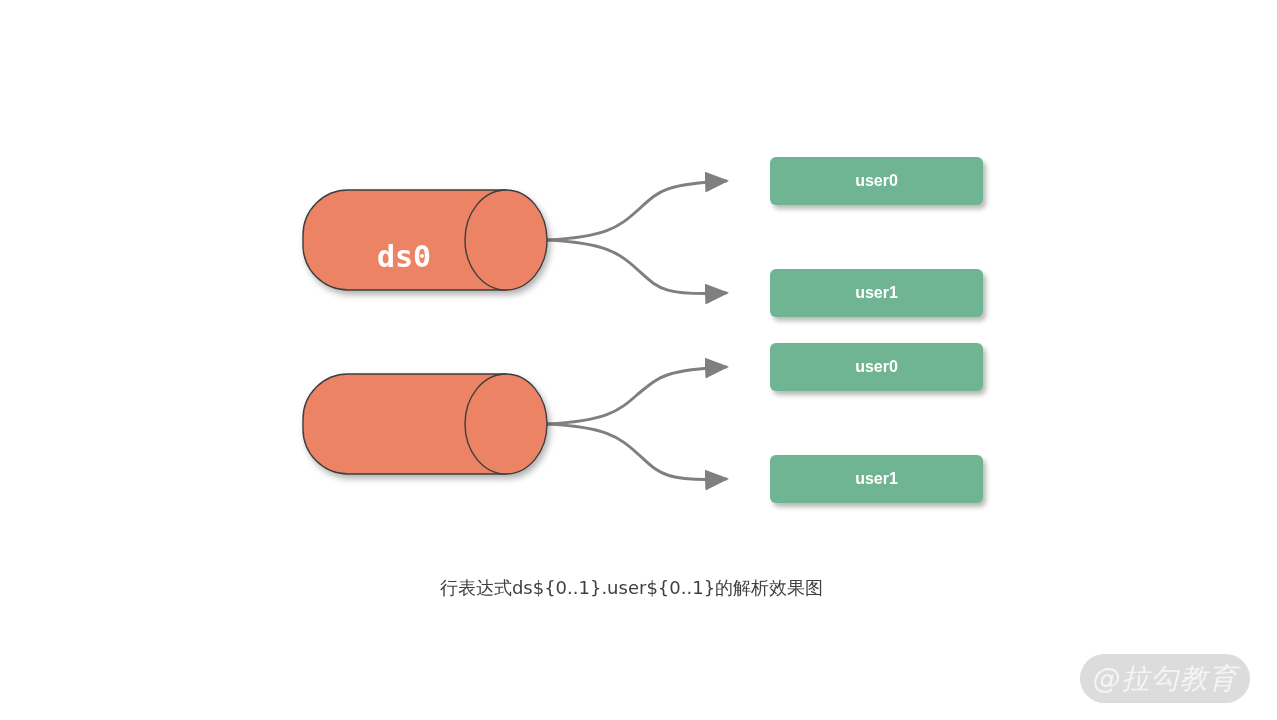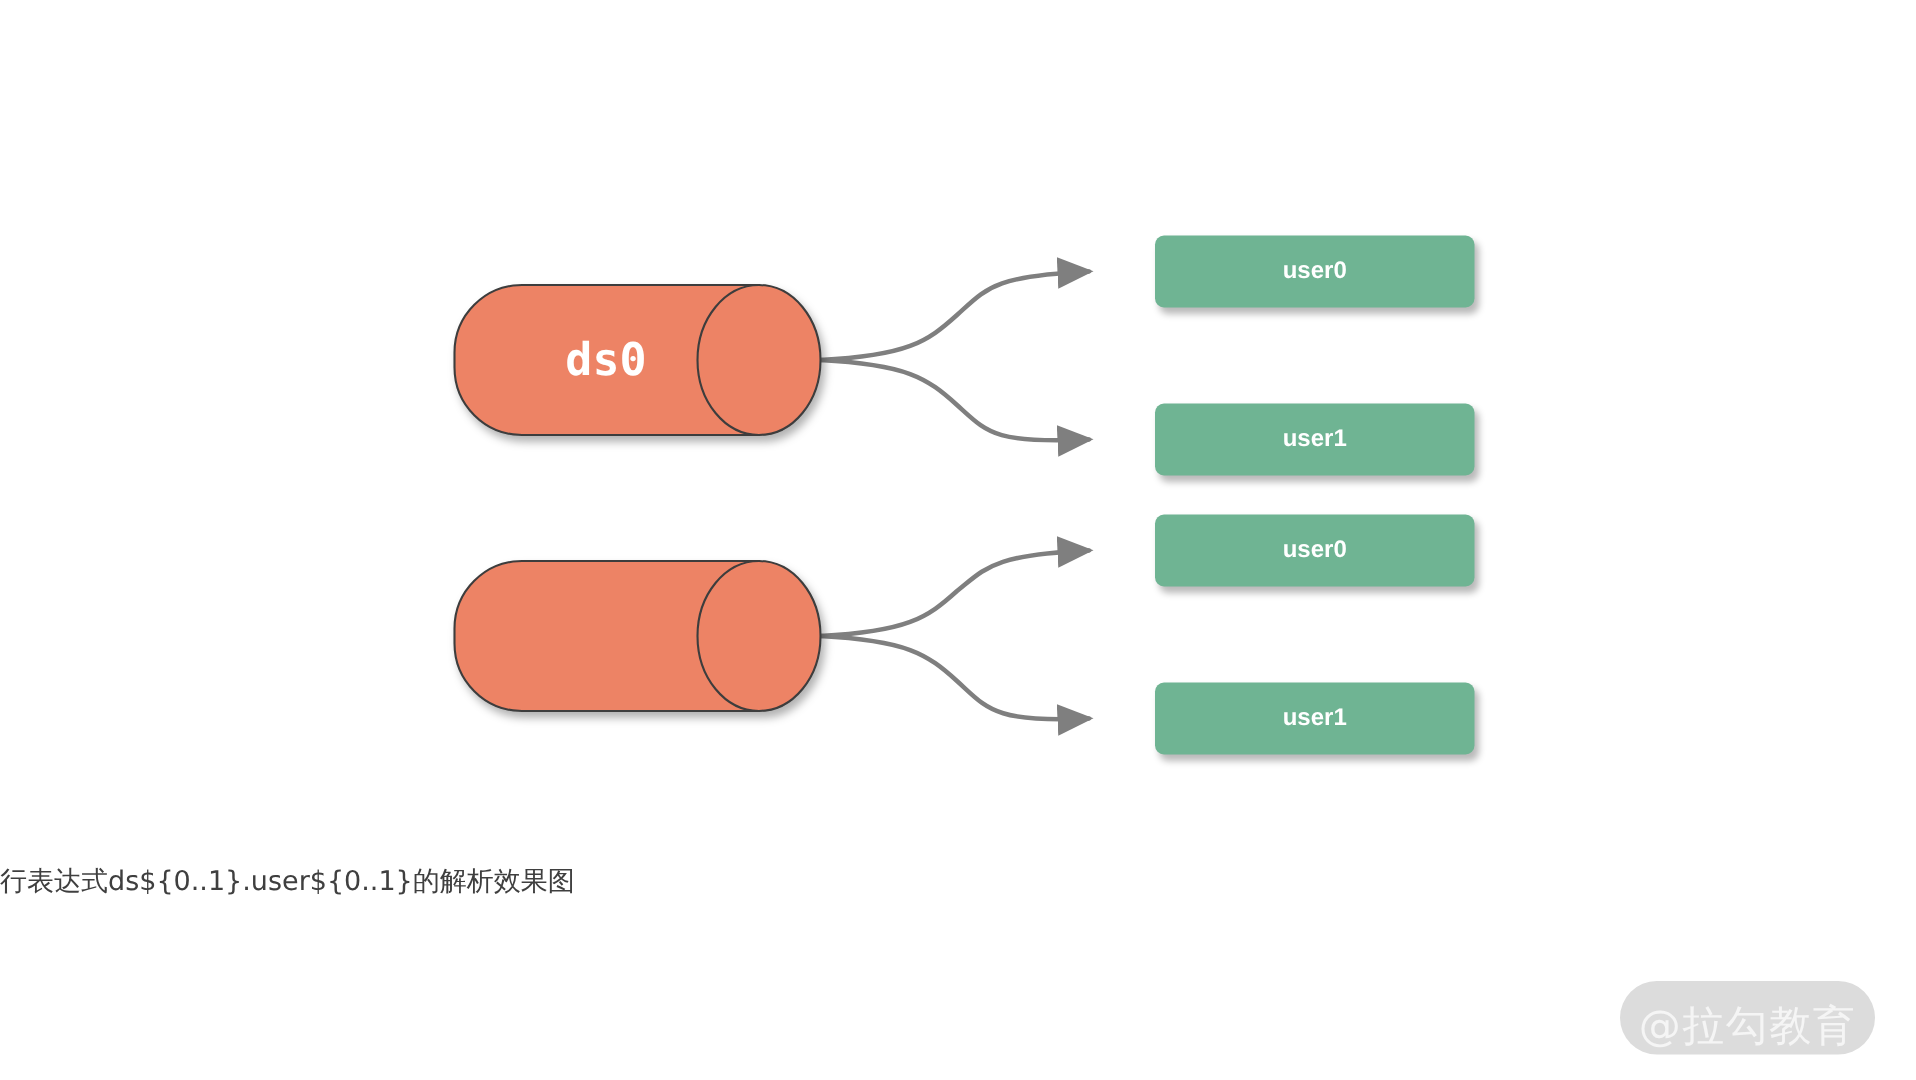--- a/index.html
+++ b/index.html
@@ -27,21 +27,21 @@
     height: 100px;
     display: flex;
     align-items: center;
     justify-content: center;
     color: #ffffff;
     font-family: "DejaVu Sans Mono", "Liberation Mono", monospace;
     font-size: 30px;
     font-weight: bold;
     pointer-events: none;
   }
-  .ds-label.ds0 { top: 190px; text-align: right; }
+  .ds-label.ds0 { top: 206px; text-align: right; }
   .ds-label.ds1 { top: 374px; }
   .tbox {
     position: absolute;
     left: 736px;
     width: 213px;
     height: 48px;
     background: #6FB493;
     border-radius: 6px;
     box-shadow: 3px 4px 5px rgba(0,0,0,0.28);
     display: flex;
@@ -55,38 +55,40 @@
   }
   .tbox.t0 { top: 157px; }
   .tbox.t1 { top: 269px; }
   .tbox.t2 { top: 343px; }
   .tbox.t3 { top: 455px; }
   .caption {
     position: absolute;
     left: 0;
     top: 576px;
     width: 1263px;
+    text-align: center;
     color: #3F3F3F;
     font-size: 18px;
     line-height: 24px;
   }
   .watermark {
     position: absolute;
     left: 1080px;
     top: 654px;
     width: 170px;
     height: 49px;
     background: #DCDCDC;
     border-radius: 25px;
     display: flex;
-    align-items: flex-end;
+    align-items: center;
     justify-content: center;
     color: #F5F5F5;
     font-size: 28px;
     letter-spacing: 1px;
+    font-style: italic;
   }
 </style>
 </head>
 <body>
 
 <div class="canvas">
 
   <svg class="layer" width="1277" height="720" viewBox="0 0 1277 720">
     <defs>
       <marker id="arrowhead" markerWidth="9" markerHeight="8" refX="7" refY="3.5" orient="auto">

